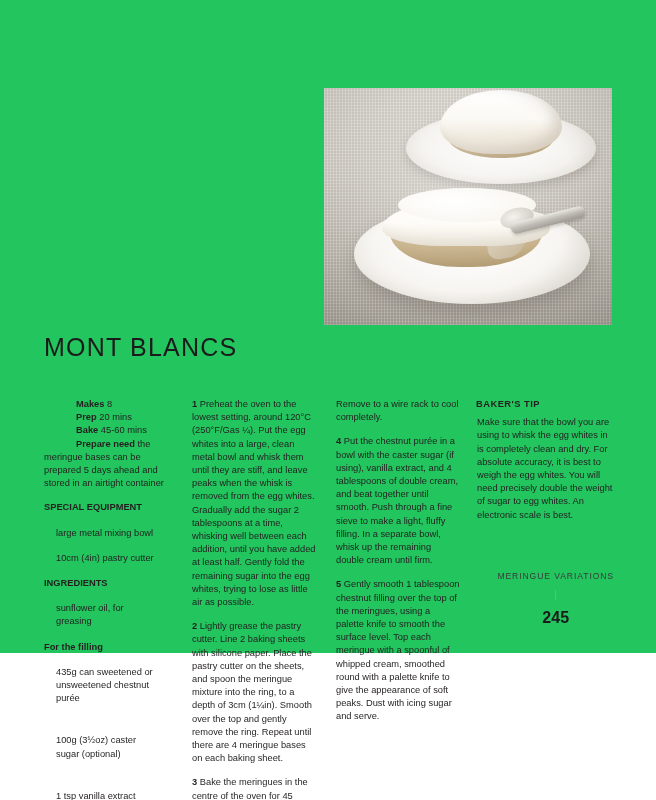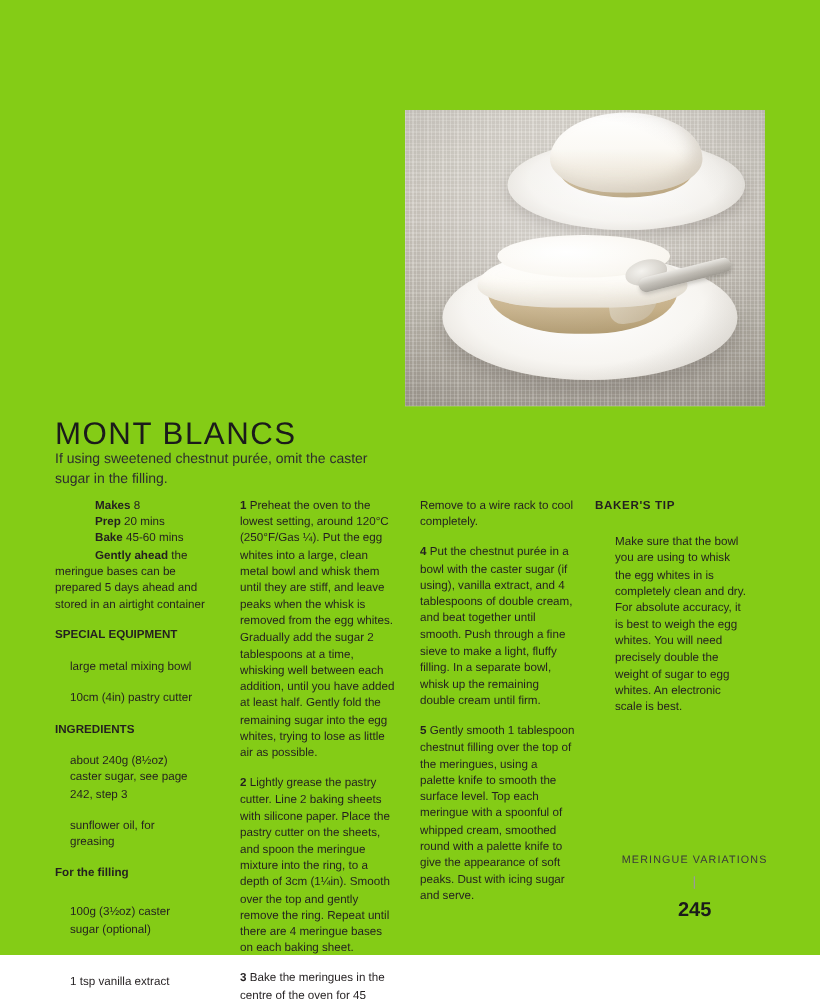--- a/index.html
+++ b/index.html
@@ -10,22 +10,22 @@
   body {
     width: 656px;
     height: 800px;
     font-family: "Liberation Sans", sans-serif;
     color: #231f20;
     overflow: hidden;
   }
   .page {
     position: relative;
     width: 656px;
-    height: 764px;
-    background: #84cc16;
+    height: 653px;
+    background: #22c55e;
     box-sizing: border-box;
   }
 
   
   .photo {
     position: absolute;
     left: 324px;
     top: 88px;
     width: 288px;
     height: 237px;
@@ -214,21 +214,21 @@
 
   .tip-head {
     font-size: 9.6px;
     font-weight: bold;
     letter-spacing: 0.5px;
     margin: 0 0 5px 0;
   }
   .tip-body {
     font-size: 9.3px;
     line-height: 13.4px;
-    margin: 16px;
+    margin: 1px;
   }
 
   
   .footer {
     position: absolute;
     right: 42px;
     bottom: 26px;
     display: flex;
     align-items: center;
     gap: 9px;
@@ -266,39 +266,38 @@
     <div class="cake-front-base"></div>
     <div class="slice-gap"></div>
     <div class="cake-front-cream"></div>
     <div class="cake-front-top"></div>
     <div class="spoon-bowl"></div>
     <div class="spoon"></div>
     <div class="vignette"></div>
   </div>
 
   <h1 class="title">MONT BLANCS</h1>
-  <p class="subtitle">If using sweetened chestnut purée, omit the caster sugar in the filling.</p>
 
   <div class="cols">
 
     <div class="col col-1">
       <p class="meta-line"><b>Makes</b> <span>8</span></p>
       <p class="meta-line"><b>Prep</b> <span>20 mins</span></p>
       <p class="meta-line"><b>Bake</b> <span>45-60 mins</span></p>
-      <p class="meta-line"><b>Gently ahead</b> <span>the meringue bases can be prepared 5 days ahead and stored in an airtight container</span></p>
+      <p class="meta-line"><b>Prepare need</b> <span>the meringue bases can be prepared 5 days ahead and stored in an airtight container</span></p>
 
       <p class="sec-head">SPECIAL EQUIPMENT</p>
       <p class="ing">large metal mixing bowl</p>
       <p class="ing">10cm (4in) pastry cutter</p>
 
       <p class="sec-head">INGREDIENTS</p>
-      <p class="ing">about 240g (8½oz) caster sugar, see page 242, step 3</p>
       <p class="ing">sunflower oil, for greasing</p>
 
       <p class="sec-head">For the filling</p>
+      <p class="ing">435g can sweetened or unsweetened chestnut purée</p>
       <div class="gap-xs"></div>
       <p class="ing">100g (3½oz) caster sugar (optional)</p>
       <div class="gap-xs"></div>
       <p class="ing">1 tsp vanilla extract</p>
       <p class="ing">500ml (16fl oz) double cream</p>
       <p class="ing">icing sugar, for dusting</p>
     </div>
 
     <div class="col col-2">
       <p class="step"><span class="num">1</span> <span>Preheat the oven to the lowest setting, around 120°C (250°F/Gas ¼). Put the egg whites into a large, clean metal bowl and whisk them until they are stiff, and leave peaks when the whisk is removed from the egg whites. Gradually add the sugar 2 tablespoons at a time, whisking well between each addition, until you have added at least half. Gently fold the remaining sugar into the egg whites, trying to lose as little air as possible.</span></p>

